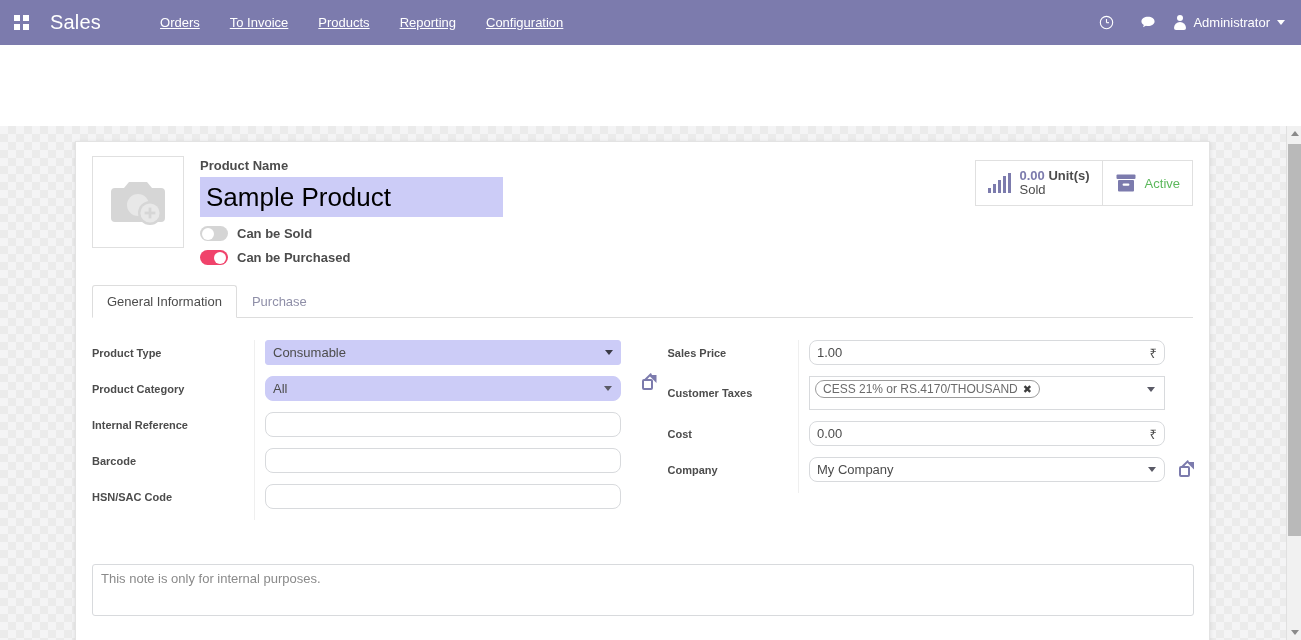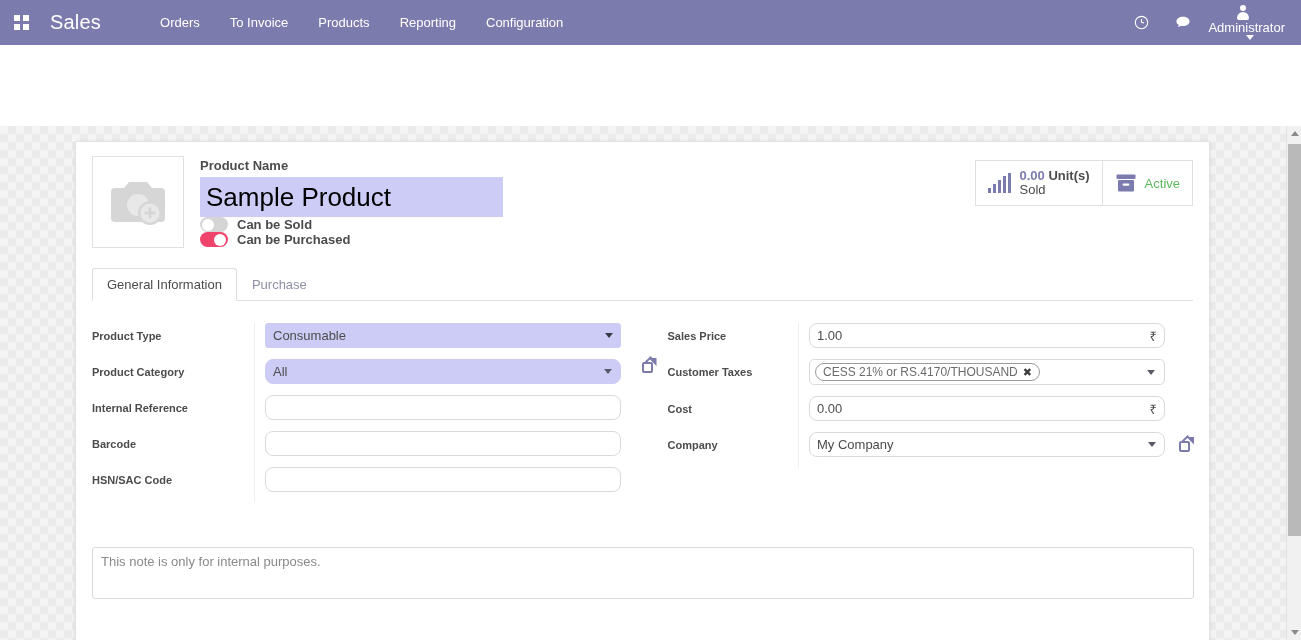--- a/index.html
+++ b/index.html
@@ -27,28 +27,28 @@
     width: 42px; height: 45px;
     display: flex; align-items: center; justify-content: center;
     cursor: pointer;
   }
   .apps-grid { width: 15px; height: 15px; display: grid; grid-template-columns: 6px 6px; grid-template-rows: 6px 6px; gap: 3px; }
   .apps-grid i { display: block; background: #ffffff; }
   .brand {
     font-size: 20px; color: #ffffff; padding: 0 12px 0 8px;
     font-weight: 400; letter-spacing: .2px; cursor: pointer;
   }
-  .nav-menus { display: flex; align-items: center; margin-left: 32px; }
+  .nav-menus { display: flex; align-items: center; margin-left: 32px; text-decoration: underline; }
   .nav-menus .nav-item {
     padding: 0 15px; height: 45px; line-height: 45px;
     color: #ffffff; font-size: 13px; cursor: pointer; white-space: nowrap;
   }
   .nav-right { position: absolute; right: 8px; top: 0; height: 45px; display: flex; align-items: center; }
   .nav-right .ic { padding: 0 13px; cursor: pointer; display: flex; align-items: center; }
-  .user-menu { display: flex; align-items: center; padding: 0 8px 0 4px; cursor: pointer; font-size: 13px; flex-direction: column; }
+  .user-menu { display: flex; align-items: center; padding: 0 8px 0 4px; cursor: pointer; font-size: 13px; }
   .user-menu .avatar {
     width: 13px; height: 15px; margin-right: 7px; position: relative;
   }
   .user-menu .avatar::before {
     content: ""; position: absolute; left: 3.5px; top: 0;
     width: 6px; height: 6px; border-radius: 50%; background: #ffffff;
   }
   .user-menu .avatar::after {
     content: ""; position: absolute; left: 0.5px; top: 7px;
     width: 12px; height: 8px; border-radius: 6px 6px 2px 2px; background: #ffffff;
@@ -120,21 +120,21 @@
   .title-block { margin-left: 16px; flex: 1 1 auto; padding-top: 2px; }
   .field-label-strong { font-size: 13px; font-weight: bold; color: #4c4c4c; }
   .product-name-input {
     display: block; margin-top: 4px;
     width: 303px; height: 40px;
     background: #ccccf7; border: 0; outline: 0;
     font-family: "Liberation Sans", sans-serif;
     font-size: 26px; color: #000000; padding: 0 6px;
   }
 
-  .toggle-row { display: flex; align-items: flex-start; }
+  .toggle-row { display: flex; align-items: flex-start; margin-top: 9px; }
   .toggle {
     width: 28px; height: 15px; border-radius: 8px;
     position: relative; cursor: pointer; flex: 0 0 28px;
   }
   .toggle.off { background: #d5d5d5; }
   .toggle.on  { background: #f0436b; }
   .toggle .knob {
     position: absolute; top: 1.5px; width: 12px; height: 12px;
     border-radius: 50%; background: #ffffff;
   }
@@ -222,22 +222,22 @@
   .money { position: relative; width: 356px; }
   .money .inp { padding-right: 24px; }
   .money .cur {
     position: absolute; right: 8px; top: 4px;
     font-size: 13px; color: #4c4c4c; pointer-events: none;
   }
 
   
   .tags-field {
     position: relative; width: 356px; min-height: 25px;
-    border: 1px solid #d8dadd; border-radius: 5px; background: #ffffff;
-    padding: 3px 24px 3px 5px; display: flex; align-items: center; flex-wrap: wrap; gap: 3px;
+    border: 1px solid #d8dadd; border-radius: 0; background: #ffffff;
+    padding: 3px 24px 11px 5px; display: flex; align-items: center; flex-wrap: wrap; gap: 3px;
   }
   .tag {
     display: inline-flex; align-items: center; gap: 5px;
     border: 1px solid #9b9b9b; border-radius: 10px;
     background: #ffffff; color: #6b6b6b;
     font-size: 12px; line-height: 14px; padding: 1px 7px;
   }
   .tag .x { font-size: 11px; color: #3d3d3d; cursor: pointer; }
 
   .ext-link {

